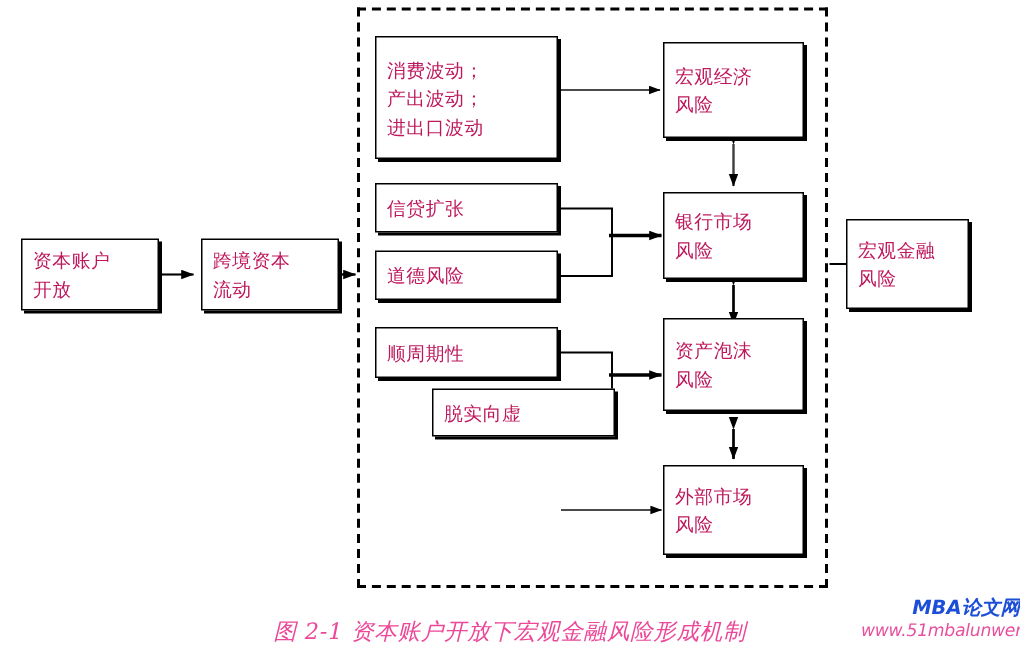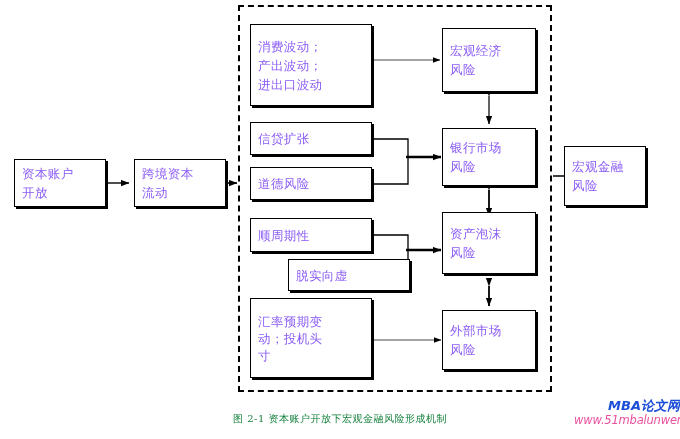--- a/index.html
+++ b/index.html
@@ -26,21 +26,21 @@
   }
   svg.layer { pointer-events: none; }
 
   
   .node {
     position: absolute;
     box-sizing: border-box;
     border: 1px solid #000000;
     background: #ffffff;
     box-shadow: 2px 2px 0 0 #000000;
-    color: #8b5cf6;
+    color: #be185d;
     font-family: "DejaVu Sans", "Liberation Sans", sans-serif;
     display: flex;
     flex-direction: column;
     justify-content: center;
     padding: 2px 7px;
   }
   .node .ln {
     font-size: 12.5px;
     line-height: 19px;
     white-space: nowrap;
@@ -60,24 +60,25 @@
     background: transparent;
   }
 
   
   #caption {
     position: absolute;
     left: 0;
     top: 412px;
     width: 680px;
     text-align: center;
-    font-size: 10px;
-    color: #15803d;
+    font-size: 15px;
+    color: #ec4899;
     font-family: "DejaVu Serif", "Liberation Serif", serif;
     letter-spacing: 0.5px;
+    font-style: italic;
   }
 
   
   #watermark {
     position: absolute;
     left: 574px;
     top: 398px;
     width: 106px;
     height: 36px;
     text-align: right;
@@ -188,25 +189,20 @@
   </div>
 
   <div class="node" style="left:250px; top:218px; width:122px; height:34px;">
     <div class="ln">顺周期性</div>
   </div>
 
   <div class="node" style="left:250px; top:259px; width:122px; height:32px;margin-left:38px;">
     <div class="ln">脱实向虚</div>
   </div>
 
-  <div class="node tight" style="left:250px; top:298px; width:122px; height:80px;">
-    <div class="ln">汇率预期变</div>
-    <div class="ln">动；投机头</div>
-    <div class="ln">寸</div>
-  </div>
 
   <div class="node" style="left:442px; top:28px; width:94px; height:64px;">
     <div class="ln">宏观经济</div>
     <div class="ln">风险</div>
   </div>
 
   <div class="node" style="left:442px; top:128px; width:94px; height:58px;">
     <div class="ln">银行市场</div>
     <div class="ln">风险</div>
   </div>

